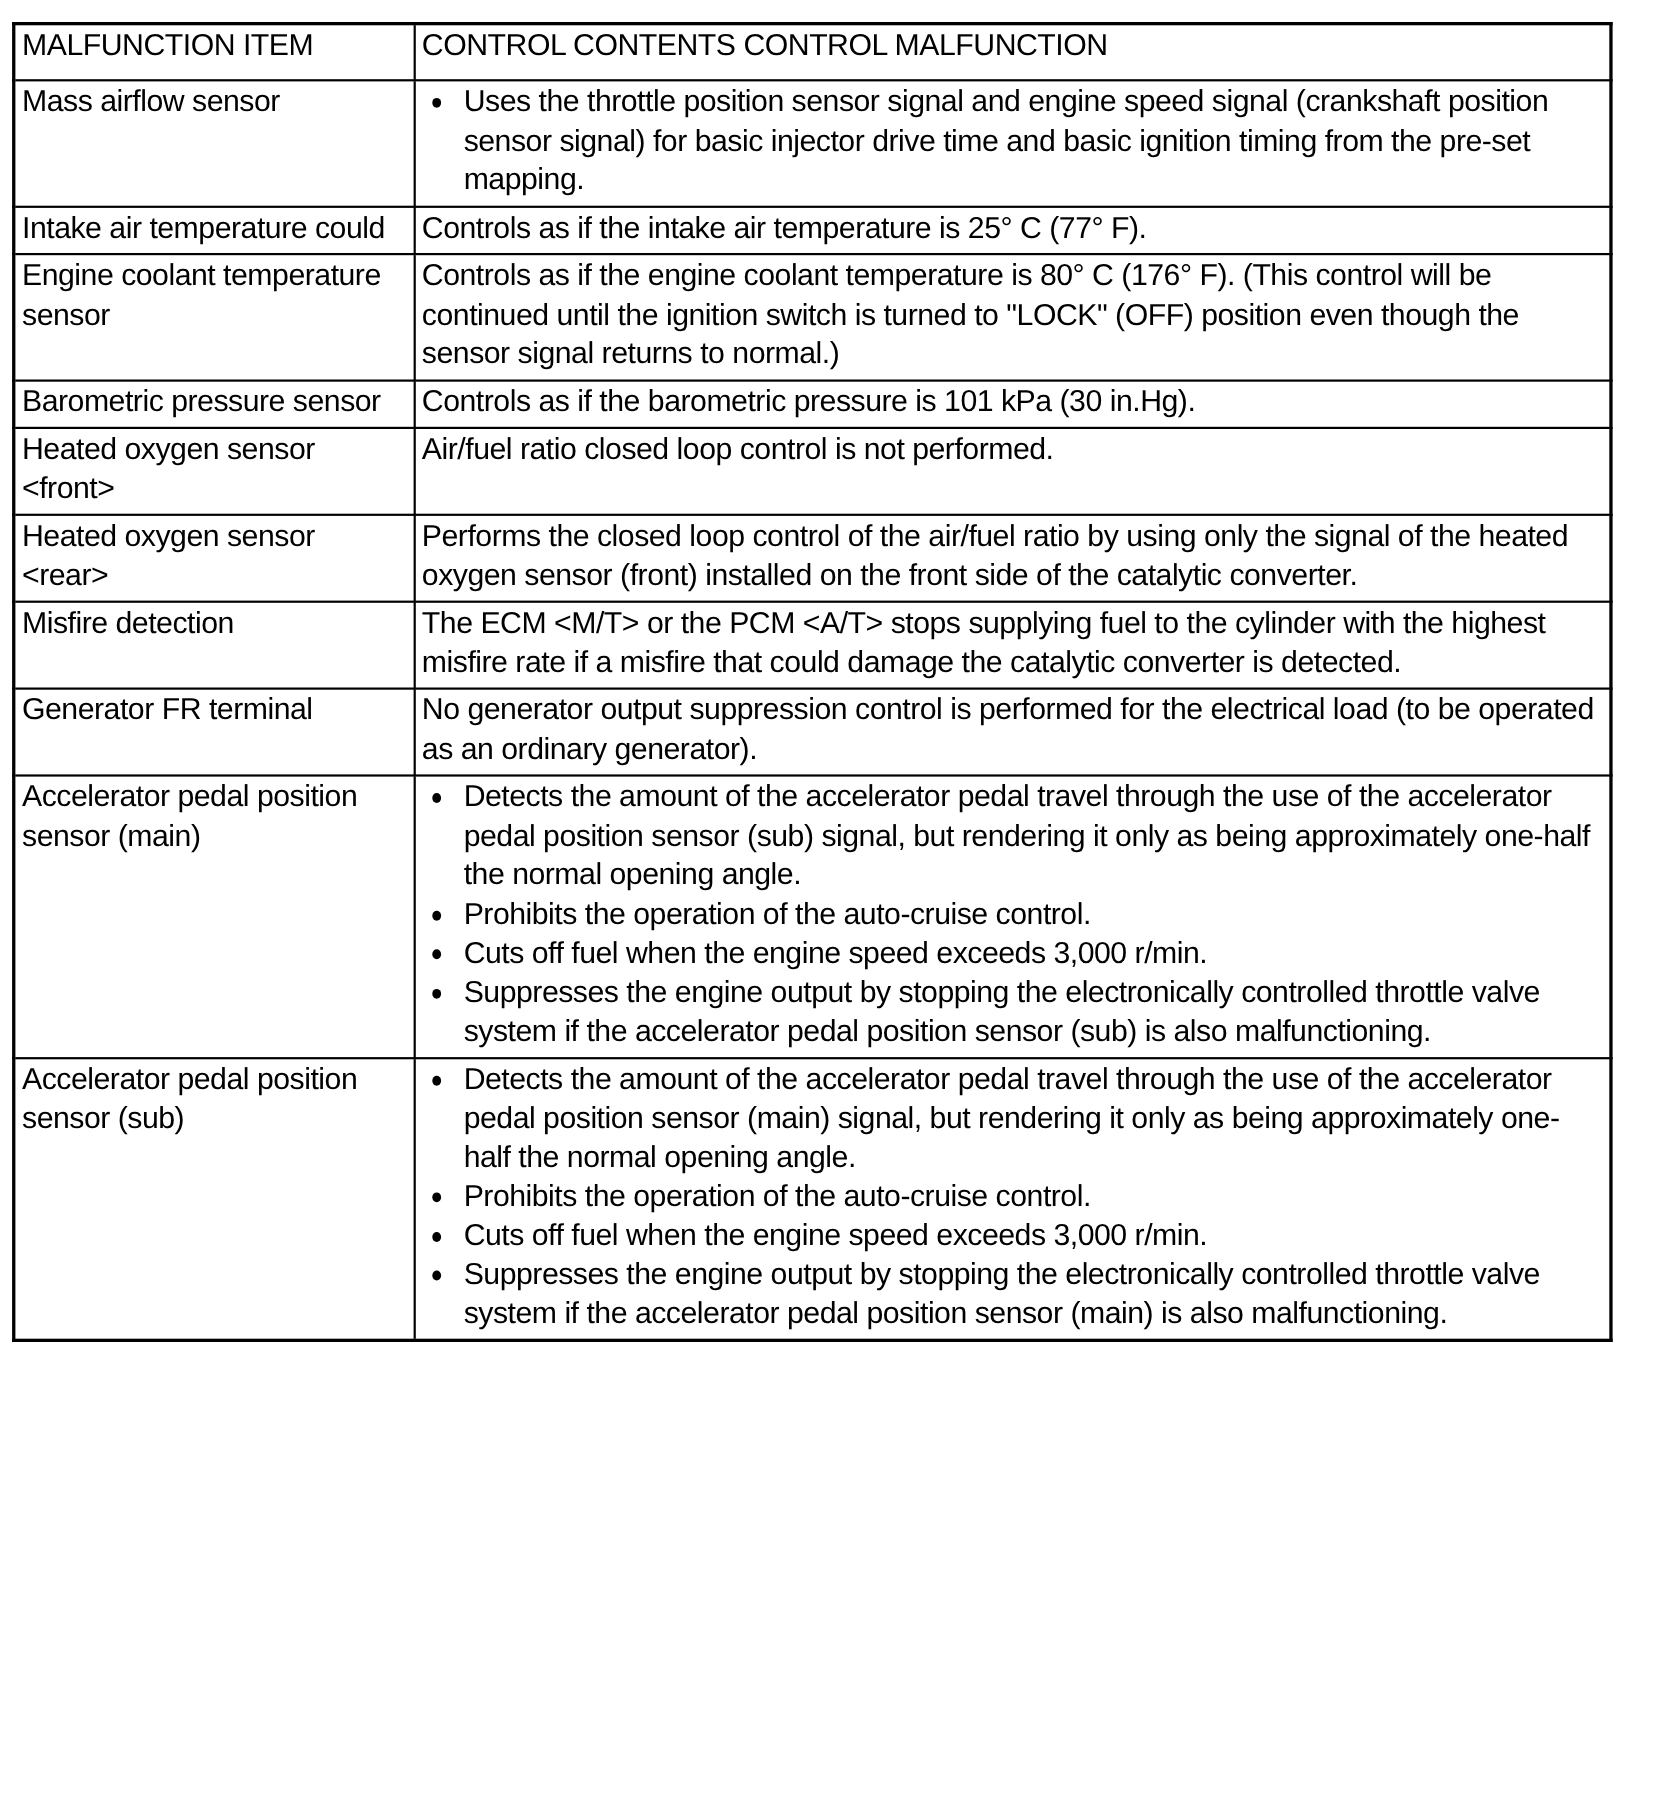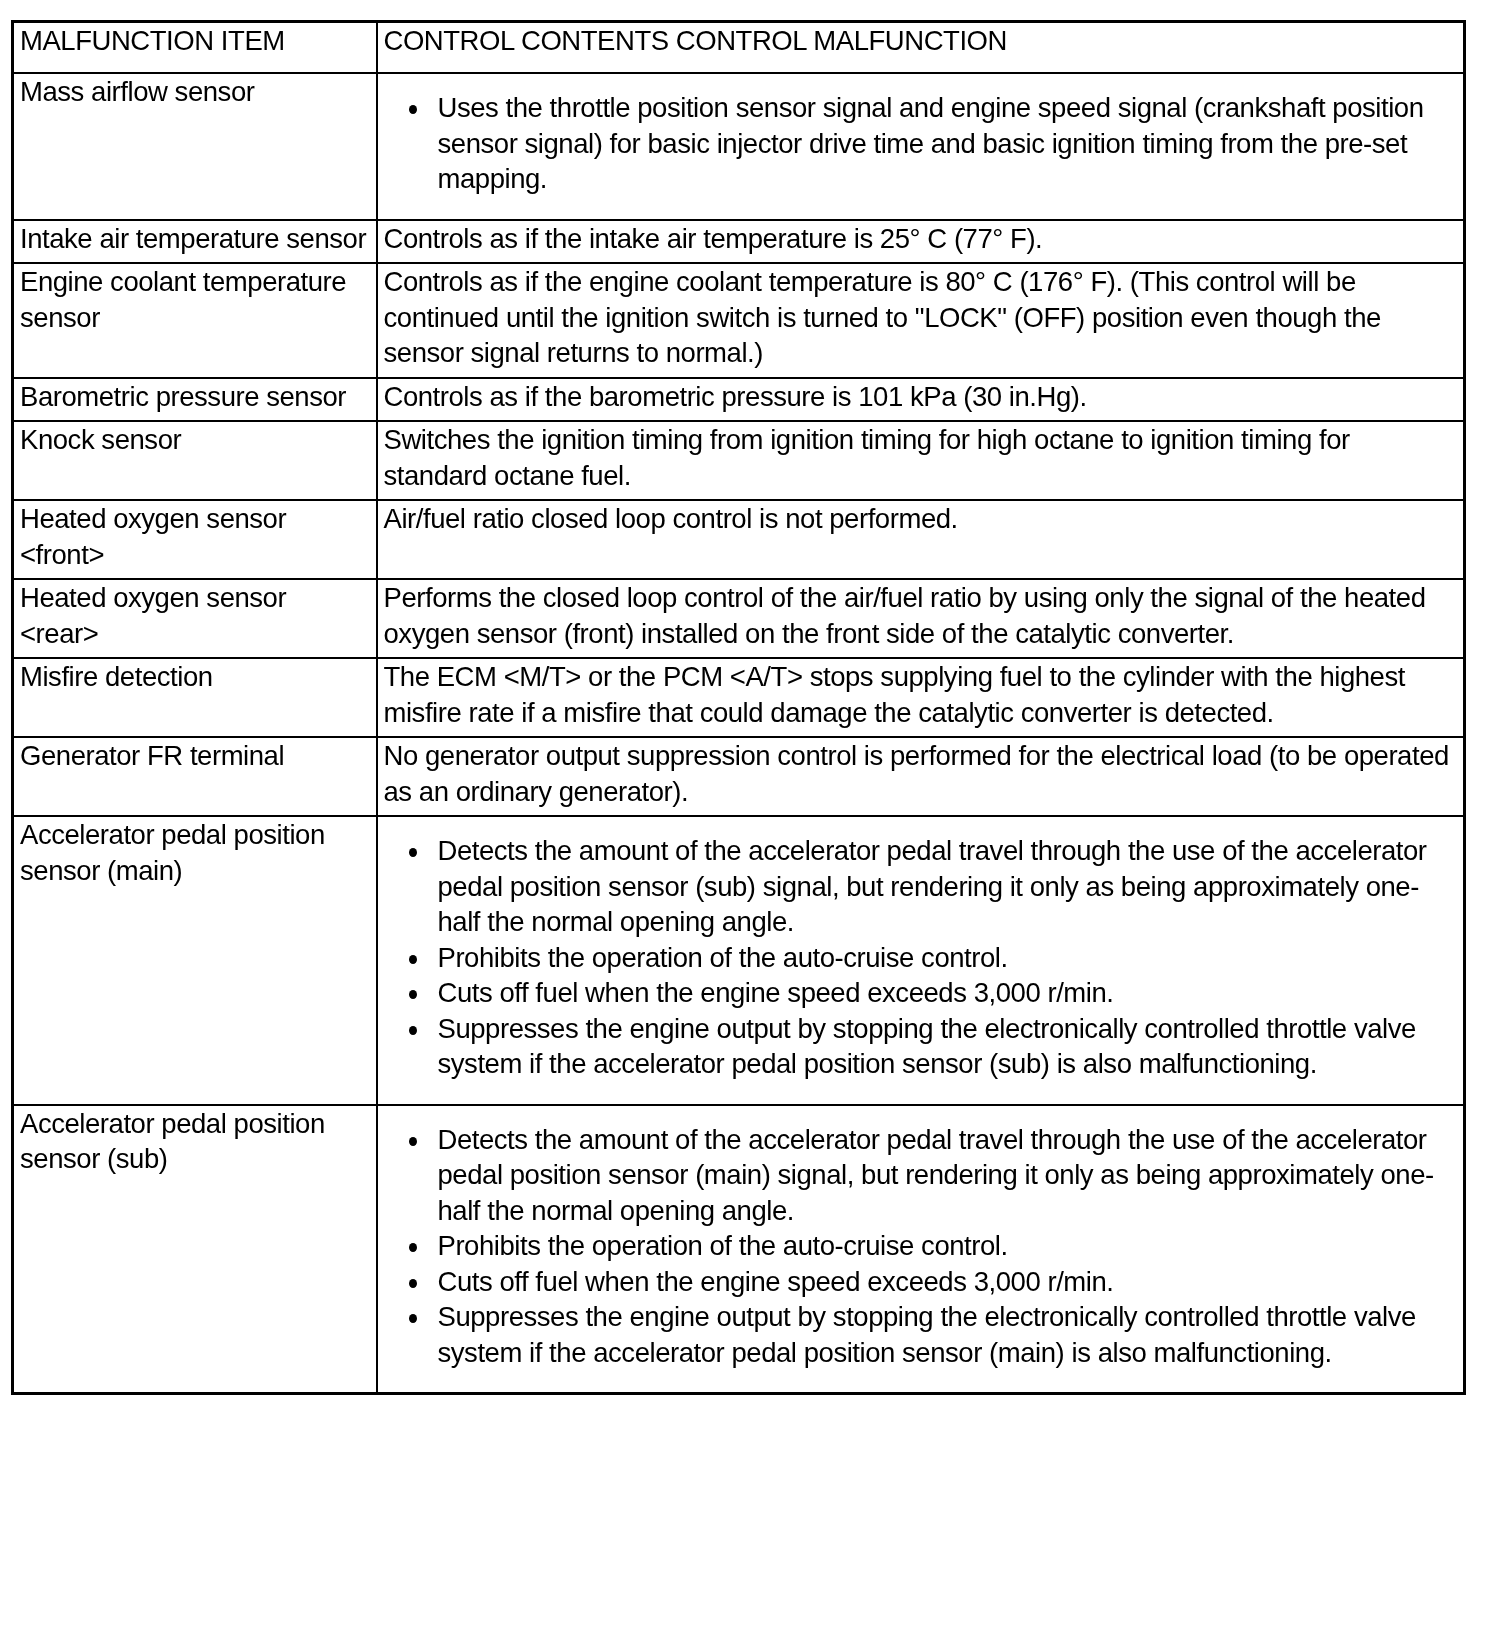--- a/index.html
+++ b/index.html
@@ -20,21 +20,21 @@
     text-align: left;
     padding: 0 4px 6px 6px;
     font-weight: normal;
     word-wrap: break-word;
   }
   table.mtable { border: 3px solid #000; }
   col.c1 { width: 364px; }
   col.c2 { width: 1088px; }
   th { height: 43px; }
   th span { display: block; padding-top: 0px; }
-  ul.bl { margin: 16px; padding: 0 0 0 38px; list-style: none; }
+  ul.bl { margin: 0; padding: 0 0 0 38px; list-style: none; }
   ul.bl li { position: relative; }
   ul.bl li::before {
     content: "";
     position: absolute; left: -29px; top: 15px;
     width: 8px; height: 9px; border-radius: 50%; background: #000;
   }
 </style>
 </head>
 <body>
 
@@ -57,34 +57,30 @@
 
     <tr>
       <td>Mass airflow sensor</td>
       <td>
         <ul class="bl">
           <li>Uses the throttle position sensor signal and engine speed signal (crankshaft position sensor signal) for basic injector drive time and basic ignition timing from the pre-set mapping.</li>
         </ul>
       </td>
     </tr>
     <tr>
-      <td>Intake air temperature sensor</td>
+      <td>Intake air temperature could</td>
       <td>Controls as if the intake air temperature is 25° C (77° F).</td>
     </tr>
     <tr>
       <td>Engine coolant temperature sensor</td>
       <td>Controls as if the engine coolant temperature is 80° C (176° F). (This control will be continued until the ignition switch is turned to "LOCK" (OFF) position even though the sensor signal returns to normal.)</td>
     </tr>
     <tr>
       <td>Barometric pressure sensor</td>
       <td>Controls as if the barometric pressure is 101 kPa (30 in.Hg).</td>
-    </tr>
-    <tr>
-      <td>Knock sensor</td>
-      <td>Switches the ignition timing from ignition timing for high octane to ignition timing for standard octane fuel.</td>
     </tr>
     <tr>
       <td>Heated oxygen sensor &lt;front&gt;</td>
       <td>Air/fuel ratio closed loop control is not performed.</td>
     </tr>
     <tr>
       <td>Heated oxygen sensor &lt;rear&gt;</td>
       <td>Performs the closed loop control of the air/fuel ratio by using only the signal of the heated oxygen sensor (front) installed on the front side of the catalytic converter.</td>
     </tr>
     <tr>

